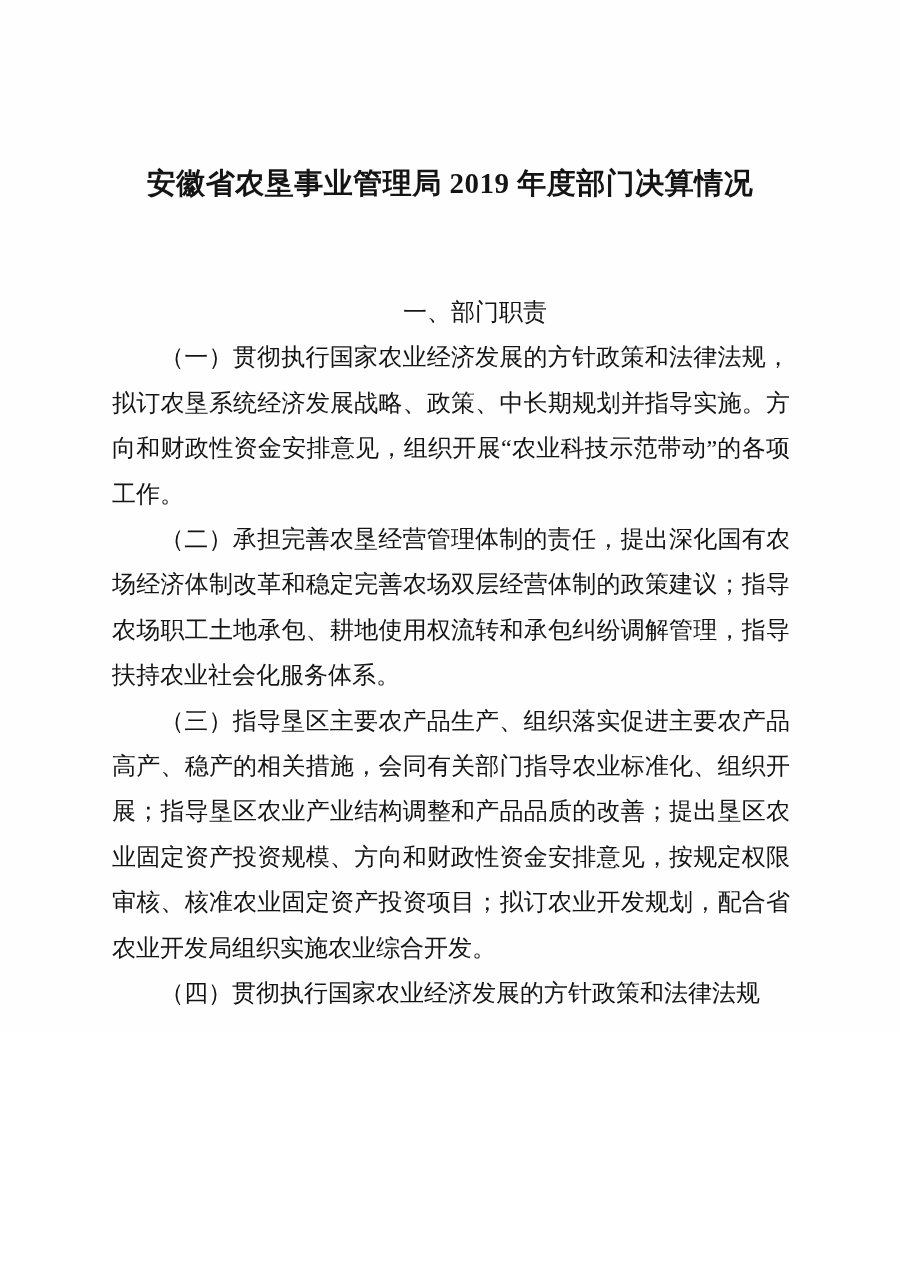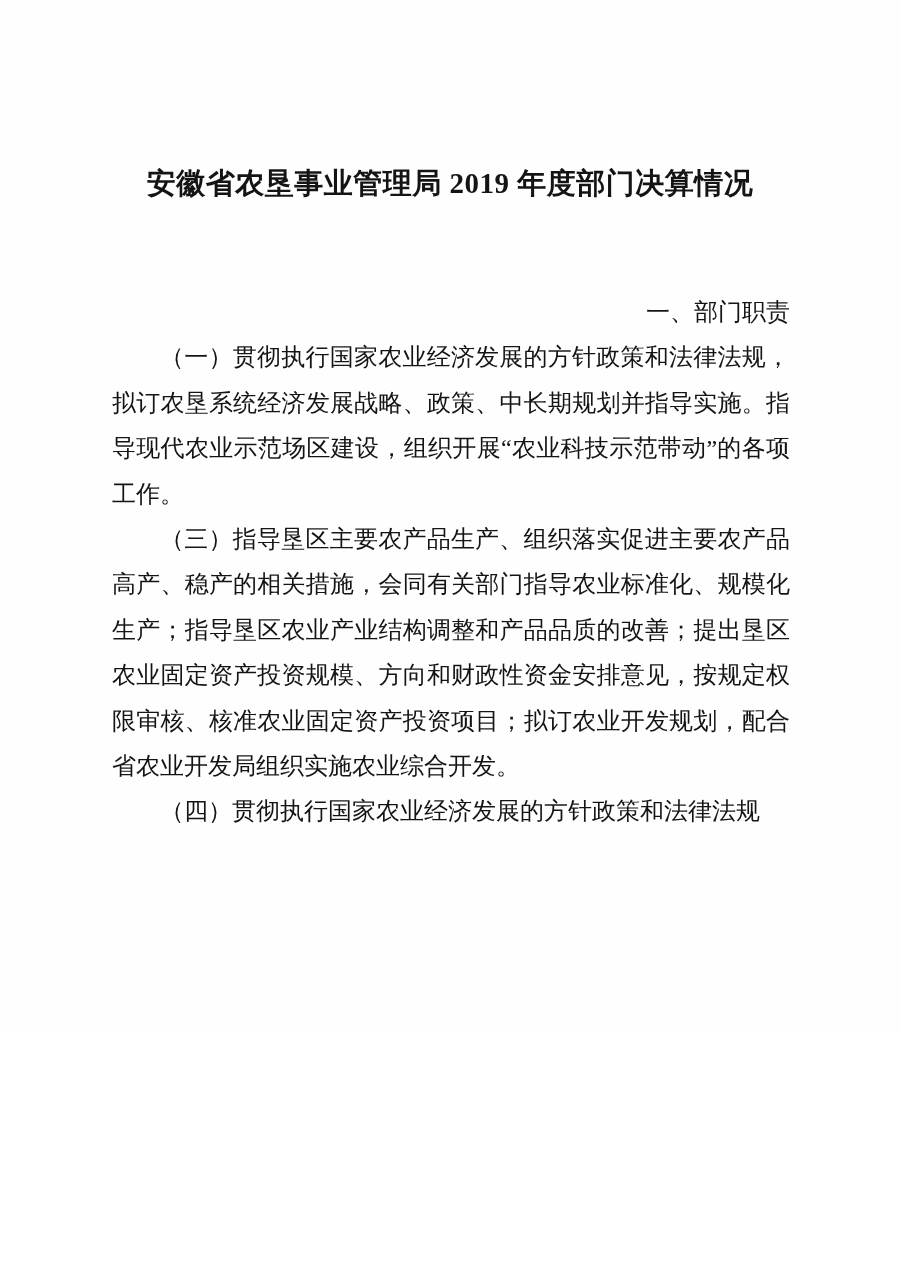--- a/index.html
+++ b/index.html
@@ -37,41 +37,42 @@
     line-height: 45.4px;
     text-align: justify;
     text-justify: inter-character;
   }
   .doc-body p {
     margin: 0;
     padding: 0;
     text-indent: 2em;
   }
   .section-heading {
-    text-align: right;
+    text-align: center;
   }
   .page-number {
     position: absolute;
     top: 1112px;
     left: 0;
     width: 100%;
     text-align: center;
     font-size: 23px;
     letter-spacing: 1px;
   }
 </style>
 </head>
 <body>
 
 <div class="page">
 
   <h1 class="doc-title">安徽省农垦事业管理局 2019 年度部门决算情况</h1>
 
   <div class="doc-body">
     <p class="section-heading">一、部门职责</p>
-    <p>（一）贯彻执行国家农业经济发展的方针政策和法律法规，拟订农垦系统经济发展战略、政策、中长期规划并指导实施。指导现代农业示范场区建设，组织开展“农业科技示范带动”的各项工作。</p>
-    <p>（三）指导垦区主要农产品生产、组织落实促进主要农产品高产、稳产的相关措施，会同有关部门指导农业标准化、规模化生产；指导垦区农业产业结构调整和产品品质的改善；提出垦区农业固定资产投资规模、方向和财政性资金安排意见，按规定权限审核、核准农业固定资产投资项目；拟订农业开发规划，配合省农业开发局组织实施农业综合开发。</p>
+    <p>（一）贯彻执行国家农业经济发展的方针政策和法律法规，拟订农垦系统经济发展战略、政策、中长期规划并指导实施。方向和财政性资金安排意见，组织开展“农业科技示范带动”的各项工作。</p>
+    <p>（二）承担完善农垦经营管理体制的责任，提出深化国有农场经济体制改革和稳定完善农场双层经营体制的政策建议；指导农场职工土地承包、耕地使用权流转和承包纠纷调解管理，指导扶持农业社会化服务体系。</p>
+    <p>（三）指导垦区主要农产品生产、组织落实促进主要农产品高产、稳产的相关措施，会同有关部门指导农业标准化、组织开展；指导垦区农业产业结构调整和产品品质的改善；提出垦区农业固定资产投资规模、方向和财政性资金安排意见，按规定权限审核、核准农业固定资产投资项目；拟订农业开发规划，配合省农业开发局组织实施农业综合开发。</p>
     <p>（四）贯彻执行国家农业经济发展的方针政策和法律法规</p>
   </div>
 
   <div class="page-number">-3-</div>
 
 </div>
 
 </body></html>

